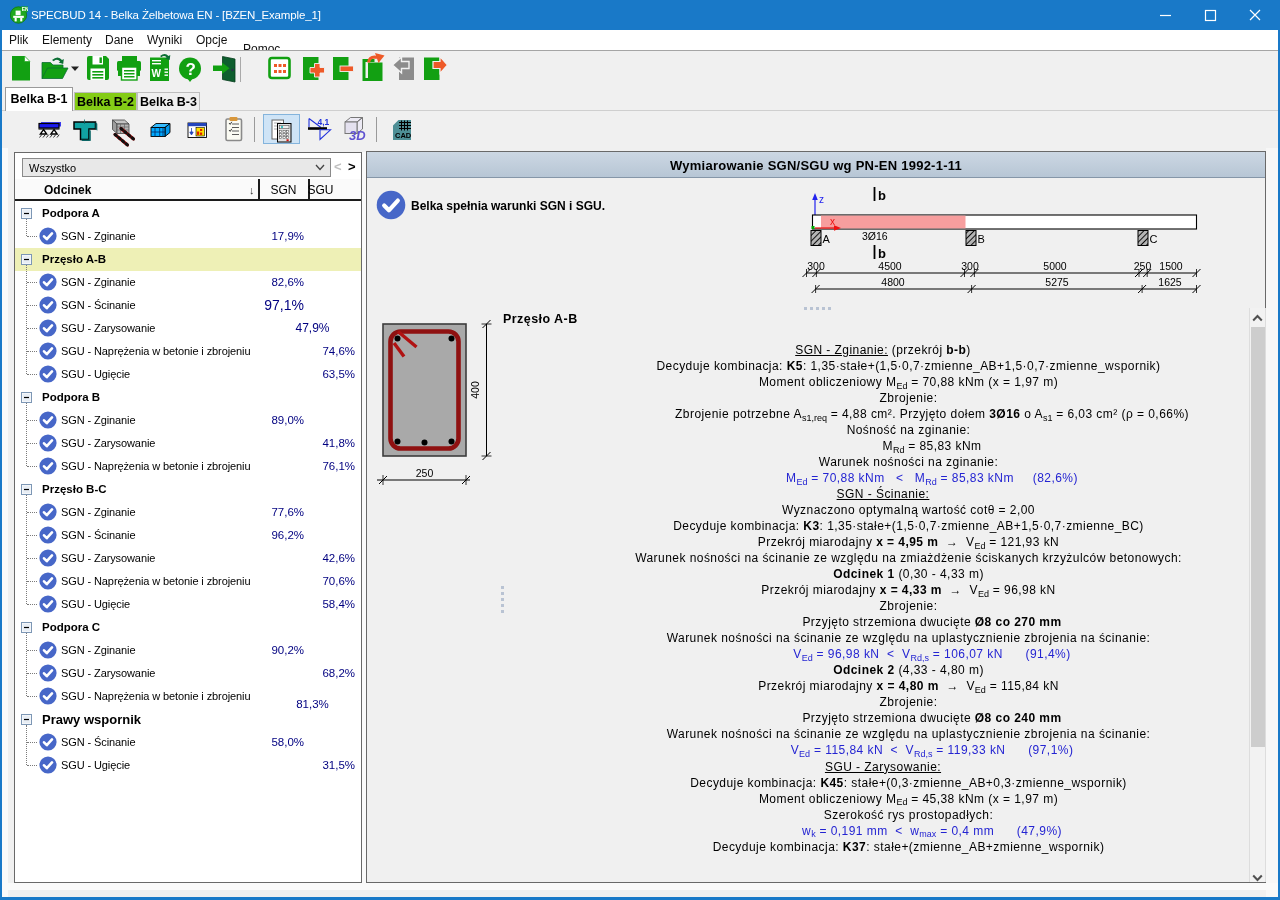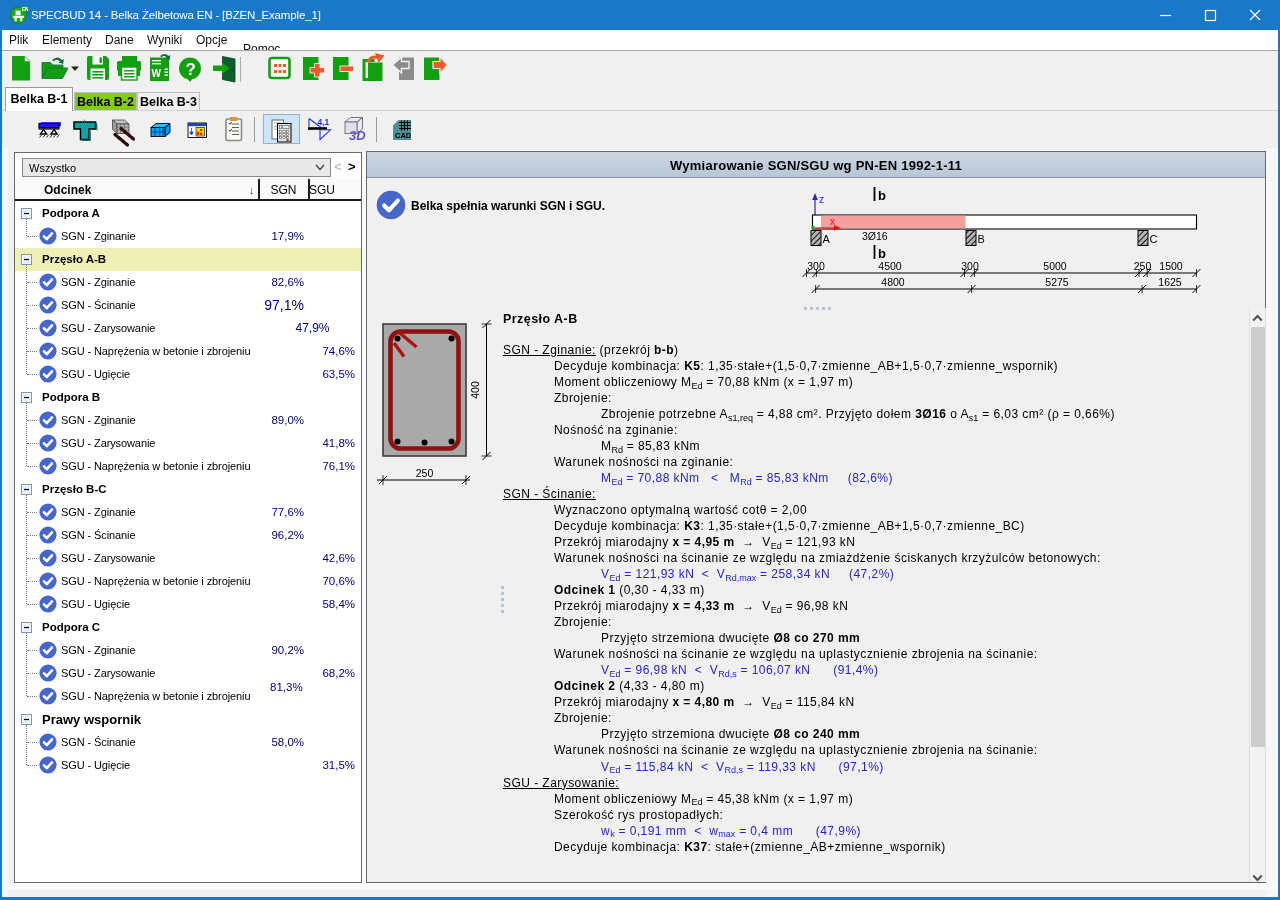--- a/index.html
+++ b/index.html
@@ -1,21 +1,21 @@
 <!DOCTYPE html>
 <html><head><meta charset="utf-8"><title>SPECBUD</title>
 <style>
 *{margin:0;padding:0;box-sizing:border-box;}
 html,body{width:1280px;height:900px;overflow:hidden;}
 body{font-family:"Liberation Sans",sans-serif;background:#f0f0f0;position:relative;}
 .abs{position:absolute;}
 .b{font-weight:bold;}
 sub{font-size:9px;vertical-align:baseline;position:relative;top:2.5px;letter-spacing:0;}
 .doc{font-size:12px;color:#000;letter-spacing:0.45px;}
-.doc .ln{height:16.03px;line-height:16.03px;white-space:nowrap;}
+.doc .ln{height:16.03px;line-height:16.03px;white-space:nowrap;text-align:center;}
 .i1{padding-left:51px;}
 .i2{padding-left:98px;}
 .u{text-decoration:underline;}
 .blu{color:#2424d2;}
 </style></head><body>
 
 <div class="abs" style="left:0;top:0;width:1280px;height:30px;background:#1979c8;"></div>
 <div class="abs" style="left:0;top:30px;width:2px;height:870px;background:#1979c8;"></div>
 <div class="abs" style="left:1278px;top:30px;width:2px;height:870px;background:#1979c8;"></div>
 <div class="abs" style="left:0;top:897px;width:1280px;height:3px;background:#1979c8;"></div>
@@ -228,21 +228,21 @@
 <path d="M2,2 L6,6.5 L10,2" fill="none" stroke="#444" stroke-width="1.3"></path>
   </svg>
 <div class="abs b" style="left:334px;top:158px;width:12px;height:19px;font-size:13px;line-height:18px;color:#c0c0c0;">&lt;</div>
 <div class="abs b" style="left:348px;top:158px;width:12px;height:19px;font-size:13px;line-height:18px;color:#000;">&gt;</div>
 <div class="abs" style="left:15px;top:179px;width:346px;height:22px;background:#fafafa;border-bottom:2px solid #1c1c1c;"></div>
 <div class="abs" style="left:257.5px;top:179px;width:2px;height:22px;background:#1c1c1c;"></div>
 <div class="abs" style="left:307.5px;top:179px;width:2px;height:22px;background:#1c1c1c;"></div>
 <div class="abs b" style="left:44px;top:180px;height:20px;line-height:20px;font-size:12px;">Odcinek</div>
 <div class="abs" style="left:249px;top:180px;height:20px;line-height:20px;font-size:11px;color:#333;">↓</div>
 <div class="abs" style="left:259px;top:180px;width:49px;height:20px;line-height:20px;font-size:12px;text-align:center;">SGN</div>
-<div class="abs" style="left:309px;top:180px;width:49px;height:20px;line-height:20px;font-size:12px;text-align:left;">SGU</div>
+<div class="abs" style="left:296px;top:180px;width:49px;height:20px;line-height:20px;font-size:12px;text-align:center;">SGU</div>
 <div class="abs" style="left:15px;top:248px;width:346px;height:23px;background:#eef0b6;"></div>
 <div class="abs" style="left:26px;top:219px;width:1px;height:17px;border-left:1px dotted #7a7a7a;"></div>
 <div class="abs" style="left:26px;top:265px;width:1px;height:109px;border-left:1px dotted #7a7a7a;"></div>
 <div class="abs" style="left:26px;top:403px;width:1px;height:63px;border-left:1px dotted #7a7a7a;"></div>
 <div class="abs" style="left:26px;top:495px;width:1px;height:109px;border-left:1px dotted #7a7a7a;"></div>
 <div class="abs" style="left:26px;top:633px;width:1px;height:63px;border-left:1px dotted #7a7a7a;"></div>
 <div class="abs" style="left:26px;top:725px;width:1px;height:40px;border-left:1px dotted #7a7a7a;"></div>
 <svg class="abs" style="left:21px;top:207.5px;" width="11" height="11" viewBox="0 0 11 11">
 <rect x="0.5" y="0.5" width="10" height="10" fill="#fff" stroke="#7d97b5"></rect>
 <rect x="1.5" y="1.5" width="8" height="8" fill="#e8eef5"></rect>
@@ -418,21 +418,21 @@
 <div class="abs" style="left:61px;top:662px;height:23px;line-height:23px;font-size:11px;letter-spacing:-0.1px;color:#000;white-space:nowrap;">SGU - Zarysowanie</div>
 <div class="abs" style="left:270px;top:662px;width:85px;height:23px;line-height:23px;font-size:11.5px;color:#000080;text-align:right;">68,2%</div>
 <div class="abs" style="left:27px;top:696px;width:10px;height:1px;border-top:1px dotted #7a7a7a;"></div>
 <div class="abs" style="left:38.5px;top:687px;width:18px;height:18px;">
     <svg width="18" height="18" viewBox="0 0 18 18" style="position:absolute;left:0;top:0;">
       <circle cx="9" cy="9" r="8.6" fill="#4767c8"></circle>
       <path d="M5,9.3 L7.8,12.2 L13,6.4" fill="none" stroke="#fff" stroke-width="2.6" stroke-linecap="round" stroke-linejoin="round"></path>
     </svg>
   </div>
 <div class="abs" style="left:61px;top:685px;height:23px;line-height:23px;font-size:11px;letter-spacing:-0.1px;color:#000;white-space:nowrap;">SGU - Naprężenia w betonie i zbrojeniu</div>
-<div class="abs" style="left:270px;top:676px;width:85px;height:23px;line-height:23px;font-size:11.5px;color:#000080;text-align:left;">81,3%</div>
+<div class="abs" style="left:270px;top:693px;width:85px;height:23px;line-height:23px;font-size:11.5px;color:#000080;text-align:center;">81,3%</div>
 <svg class="abs" style="left:21px;top:713.5px;" width="11" height="11" viewBox="0 0 11 11">
 <rect x="0.5" y="0.5" width="10" height="10" fill="#fff" stroke="#7d97b5"></rect>
 <rect x="1.5" y="1.5" width="8" height="8" fill="#e8eef5"></rect>
 <line x1="3" y1="5.5" x2="8" y2="5.5" stroke="#000" stroke-width="1.2"></line>
   </svg>
 <div class="abs b" style="left:42px;top:708px;height:23px;line-height:23px;font-size:13px;color:#000;white-space:nowrap;">Prawy wspornik</div>
 <div class="abs" style="left:27px;top:742px;width:10px;height:1px;border-top:1px dotted #7a7a7a;"></div>
 <div class="abs" style="left:38.5px;top:733px;width:18px;height:18px;">
     <svg width="18" height="18" viewBox="0 0 18 18" style="position:absolute;left:0;top:0;">
       <circle cx="9" cy="9" r="8.6" fill="#4767c8"></circle>
@@ -566,34 +566,34 @@
 <div class="ln i2">Zbrojenie potrzebne A<sub>s1,req</sub> = 4,88 cm². Przyjęto dołem <span class="b">3Ø16</span> o A<sub>s1</sub> = 6,03 cm² (ρ = 0,66%)</div>
 <div class="ln i1">Nośność na zginanie:</div>
 <div class="ln i2">M<sub>Rd</sub> = 85,83 kNm</div>
 <div class="ln i1">Warunek nośności na zginanie:</div>
 <div class="ln i2"><span class="blu">M<sub>Ed</sub> = 70,88 kNm&nbsp;&nbsp; &lt; &nbsp;&nbsp;M<sub>Rd</sub> = 85,83 kNm &nbsp;&nbsp;&nbsp;&nbsp;(82,6%)</span></div>
 <div class="ln"><span class="u">SGN - Ścinanie:</span></div>
 <div class="ln i1">Wyznaczono optymalną wartość cotθ = 2,00</div>
 <div class="ln i1">Decyduje kombinacja: <span class="b">K3</span>: 1,35·stałe+(1,5·0,7·zmienne_AB+1,5·0,7·zmienne_BC)</div>
 <div class="ln i1">Przekrój miarodajny <span class="b">x = 4,95 m</span> &nbsp;→&nbsp; V<sub>Ed</sub> = 121,93 kN</div>
 <div class="ln i1">Warunek nośności na ścinanie ze względu na zmiażdżenie ściskanych krzyżulców betonowych:</div>
-<div class="ln i2"><span class="blu">V<sub>Ed</sub> = 121,93 kN &nbsp;&lt;&nbsp; V<sub>Rd,max</sub> = 258,34 kN &nbsp;&nbsp;&nbsp;&nbsp;(47,2%)</span></div>
 <div class="ln i1"><span class="b">Odcinek 1</span> (0,30 - 4,33 m)</div>
 <div class="ln i1">Przekrój miarodajny <span class="b">x = 4,33 m</span> &nbsp;→&nbsp; V<sub>Ed</sub> = 96,98 kN</div>
 <div class="ln i1">Zbrojenie:</div>
 <div class="ln i2">Przyjęto strzemiona dwucięte <span class="b">Ø8 co 270 mm</span></div>
 <div class="ln i1">Warunek nośności na ścinanie ze względu na uplastycznienie zbrojenia na ścinanie:</div>
 <div class="ln i2"><span class="blu">V<sub>Ed</sub> = 96,98 kN &nbsp;&lt;&nbsp; V<sub>Rd,s</sub> = 106,07 kN &nbsp;&nbsp;&nbsp;&nbsp;&nbsp;(91,4%)</span></div>
 <div class="ln i1"><span class="b">Odcinek 2</span> (4,33 - 4,80 m)</div>
 <div class="ln i1">Przekrój miarodajny <span class="b">x = 4,80 m</span> &nbsp;→&nbsp; V<sub>Ed</sub> = 115,84 kN</div>
 <div class="ln i1">Zbrojenie:</div>
 <div class="ln i2">Przyjęto strzemiona dwucięte <span class="b">Ø8 co 240 mm</span></div>
 <div class="ln i1">Warunek nośności na ścinanie ze względu na uplastycznienie zbrojenia na ścinanie:</div>
 <div class="ln i2"><span class="blu">V<sub>Ed</sub> = 115,84 kN &nbsp;&lt;&nbsp; V<sub>Rd,s</sub> = 119,33 kN &nbsp;&nbsp;&nbsp;&nbsp;&nbsp;(97,1%)</span></div>
 <div class="ln"><span class="u">SGU - Zarysowanie:</span></div>
+<div class="ln i1">Decyduje kombinacja: <span class="b">K45</span>: stałe+(0,3·zmienne_AB+0,3·zmienne_wspornik)</div>
 <div class="ln i1">Moment obliczeniowy M<sub>Ed</sub> = 45,38 kNm (x = 1,97 m)</div>
 <div class="ln i1">Szerokość rys prostopadłych:</div>
 <div class="ln i2"><span class="blu">w<sub>k</sub> = 0,191 mm &nbsp;&lt;&nbsp; w<sub>max</sub> = 0,4 mm &nbsp;&nbsp;&nbsp;&nbsp;&nbsp;(47,9%)</span></div>
 <div class="ln i1">Decyduje kombinacja: <span class="b">K37</span>: stałe+(zmienne_AB+zmienne_wspornik)</div>
 </div>
 <div class="abs" style="left:1249px;top:308px;width:17px;height:574px;background:#f2f2f2;border-left:1px solid #ddd;border-right:1px solid #ddd;"></div>
 <svg class="abs" style="left:1251px;top:313px;" width="13" height="11" viewBox="0 0 13 11">
 <path d="M2.2,7.5 L6.5,3 L10.8,7.5" fill="none" stroke="#505050" stroke-width="2"></path>
   </svg>
 <div class="abs" style="left:1250.5px;top:327px;width:14px;height:420px;background:#cdcdcd;"></div>

